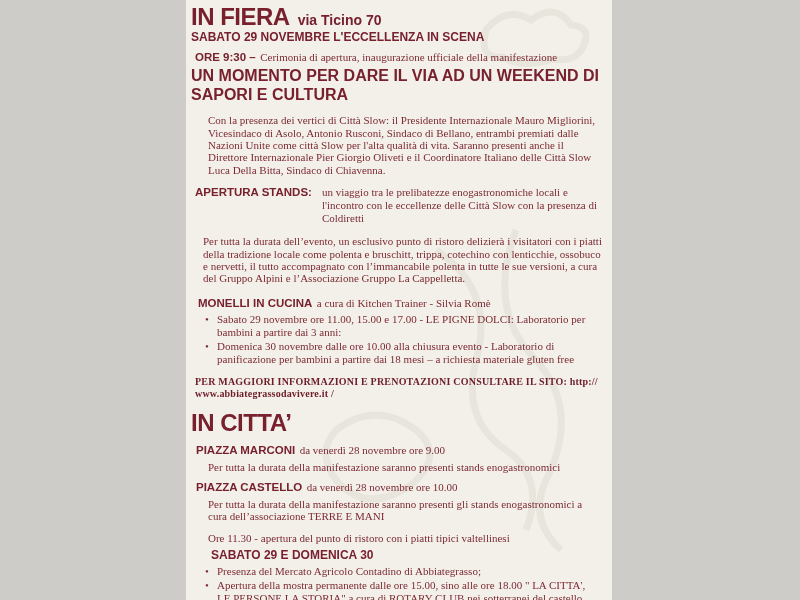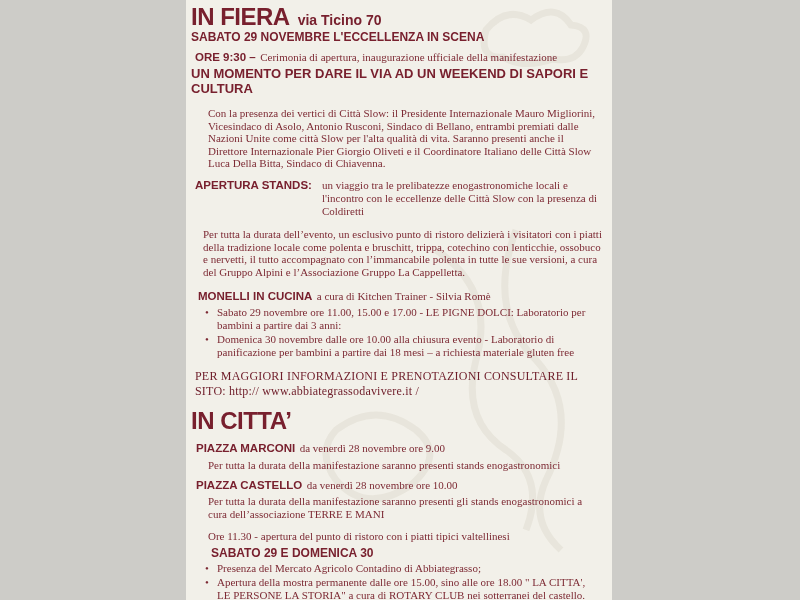--- a/index.html
+++ b/index.html
@@ -16,21 +16,21 @@
   .watermark{position:absolute;left:0;top:0;pointer-events:none;}
   .content{position:relative;z-index:2;padding:4px 8px 0 5px;}
 
   .h1row{display:flex;align-items:baseline;gap:8px;margin-top:0;}
   .h1{
     font-size:24px;font-weight:bold;color:#78202e;letter-spacing:-0.5px;
     font-family:"Liberation Sans",sans-serif;line-height:1.05;
   }
   .h1sub{font-size:14px;font-weight:bold;color:#78202e;}
   .h2{font-size:12px;font-weight:bold;color:#78202e;line-height:1.15;}
-  .boldline{font-size:13px;font-weight:bold;color:#78202e;line-height:1.15;}
+  .boldline{font-size:16px;font-weight:bold;color:#78202e;line-height:1.15;}
   .par{
     font-family:"Liberation Serif","DejaVu Serif",serif;
     font-size:11px;color:#7d2a34;line-height:1.13;
   }
   .mixed{line-height:1.15;}
   .mixed .lbl{font-size:11.5px;font-weight:bold;color:#78202e;vertical-align:baseline;}
   .mixed .txt{font-family:"Liberation Serif","DejaVu Serif",serif;font-size:11px;color:#7d2a34;}
 
   .hang{display:flex;gap:10px;}
   .hang .lbl{flex:0 0 auto;font-size:11.5px;font-weight:bold;color:#78202e;line-height:1.15;}
@@ -42,21 +42,21 @@
   ul.bullets{margin:2px 0 0 0;padding:0 0 0 26px;list-style:none;}
   ul.bullets li{
     font-family:"Liberation Serif","DejaVu Serif",serif;
     font-size:11px;color:#7d2a34;line-height:1.18;position:relative;margin-bottom:1px;
   }
   ul.bullets li::before{
     content:"\2022";position:absolute;left:-12px;top:0;color:#7d2a34;font-size:11px;
   }
   .footer-note{
     font-family:"Liberation Serif","DejaVu Serif",serif;
-    font-size:12px;font-weight:normal;color:#6e1c29;letter-spacing:0.2px;line-height:1.2;
+    font-size:10px;font-weight:bold;color:#6e1c29;letter-spacing:0.2px;line-height:1.2;
   }
 
   .ind1{padding-left:12px;}
   .ind2{padding-left:17px;}
   .ind3{padding-left:20px;}
 
   .mt2{margin-top:2px;} .mt3{margin-top:10px;} .mt4{margin-top:4px;}
   .mt5{margin-top:5px;} .mt8{margin-top:8px;} .mt10{margin-top:10px;} .mt14{margin-top:14px;}
 </style>
 </head>

